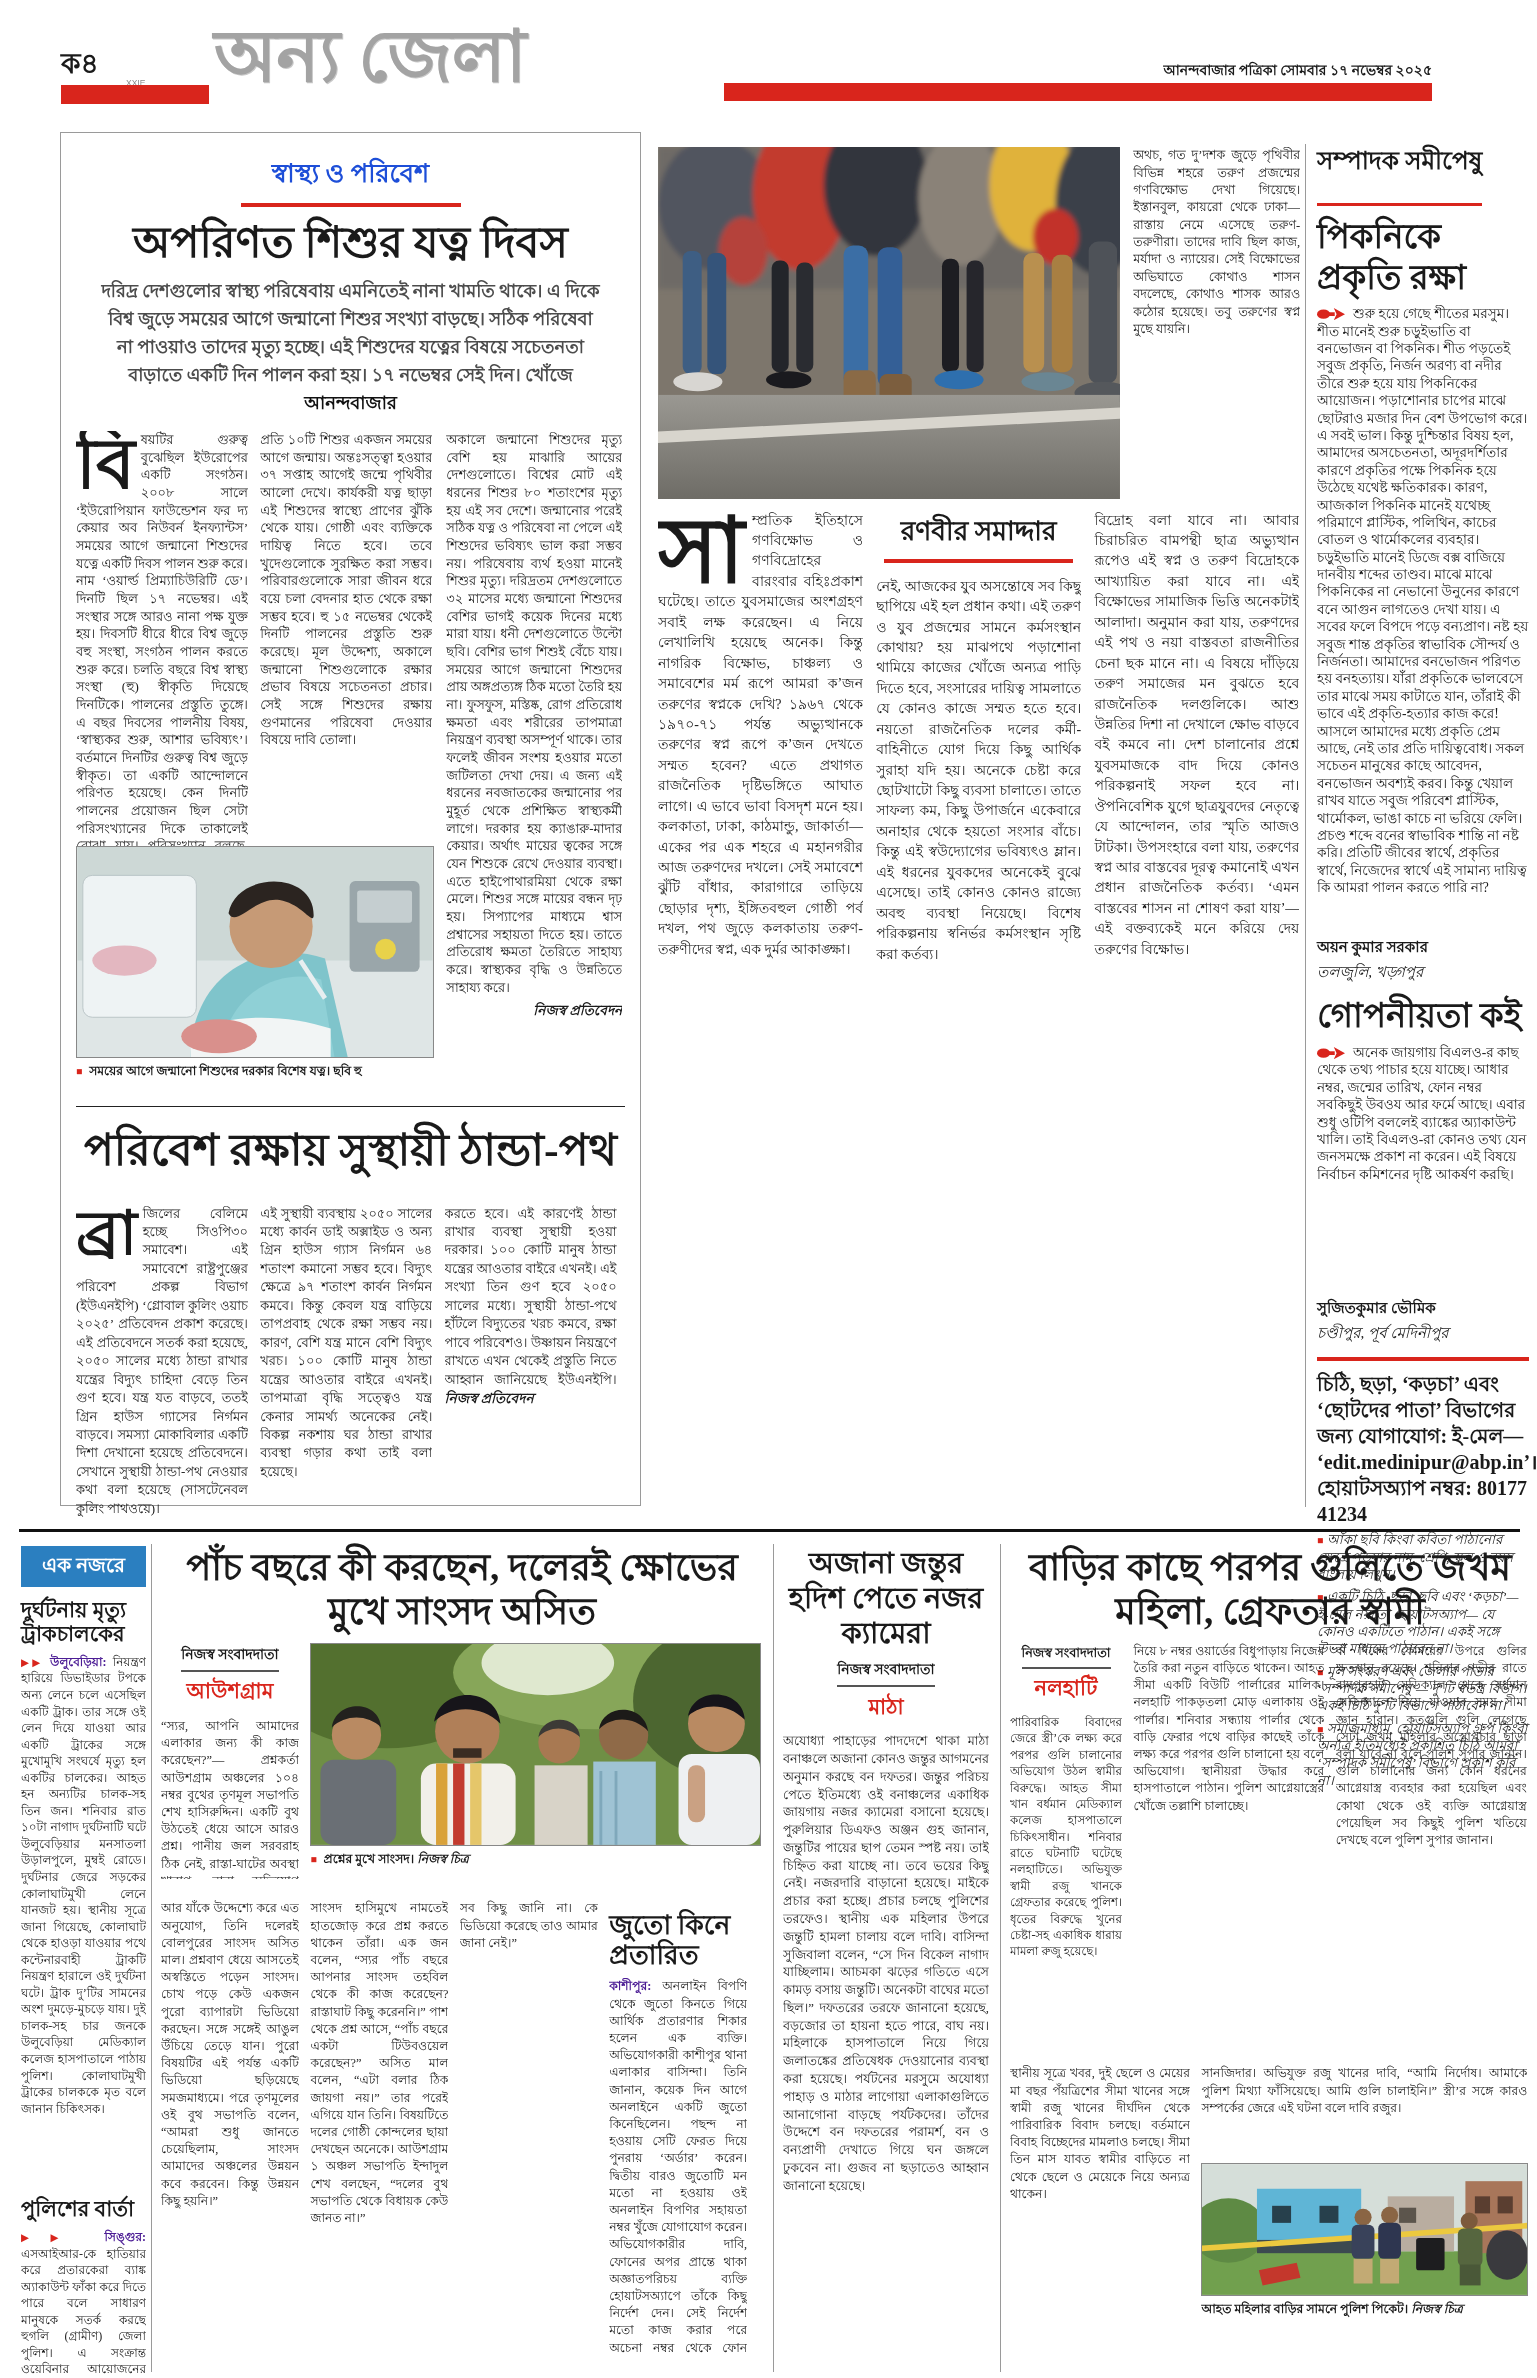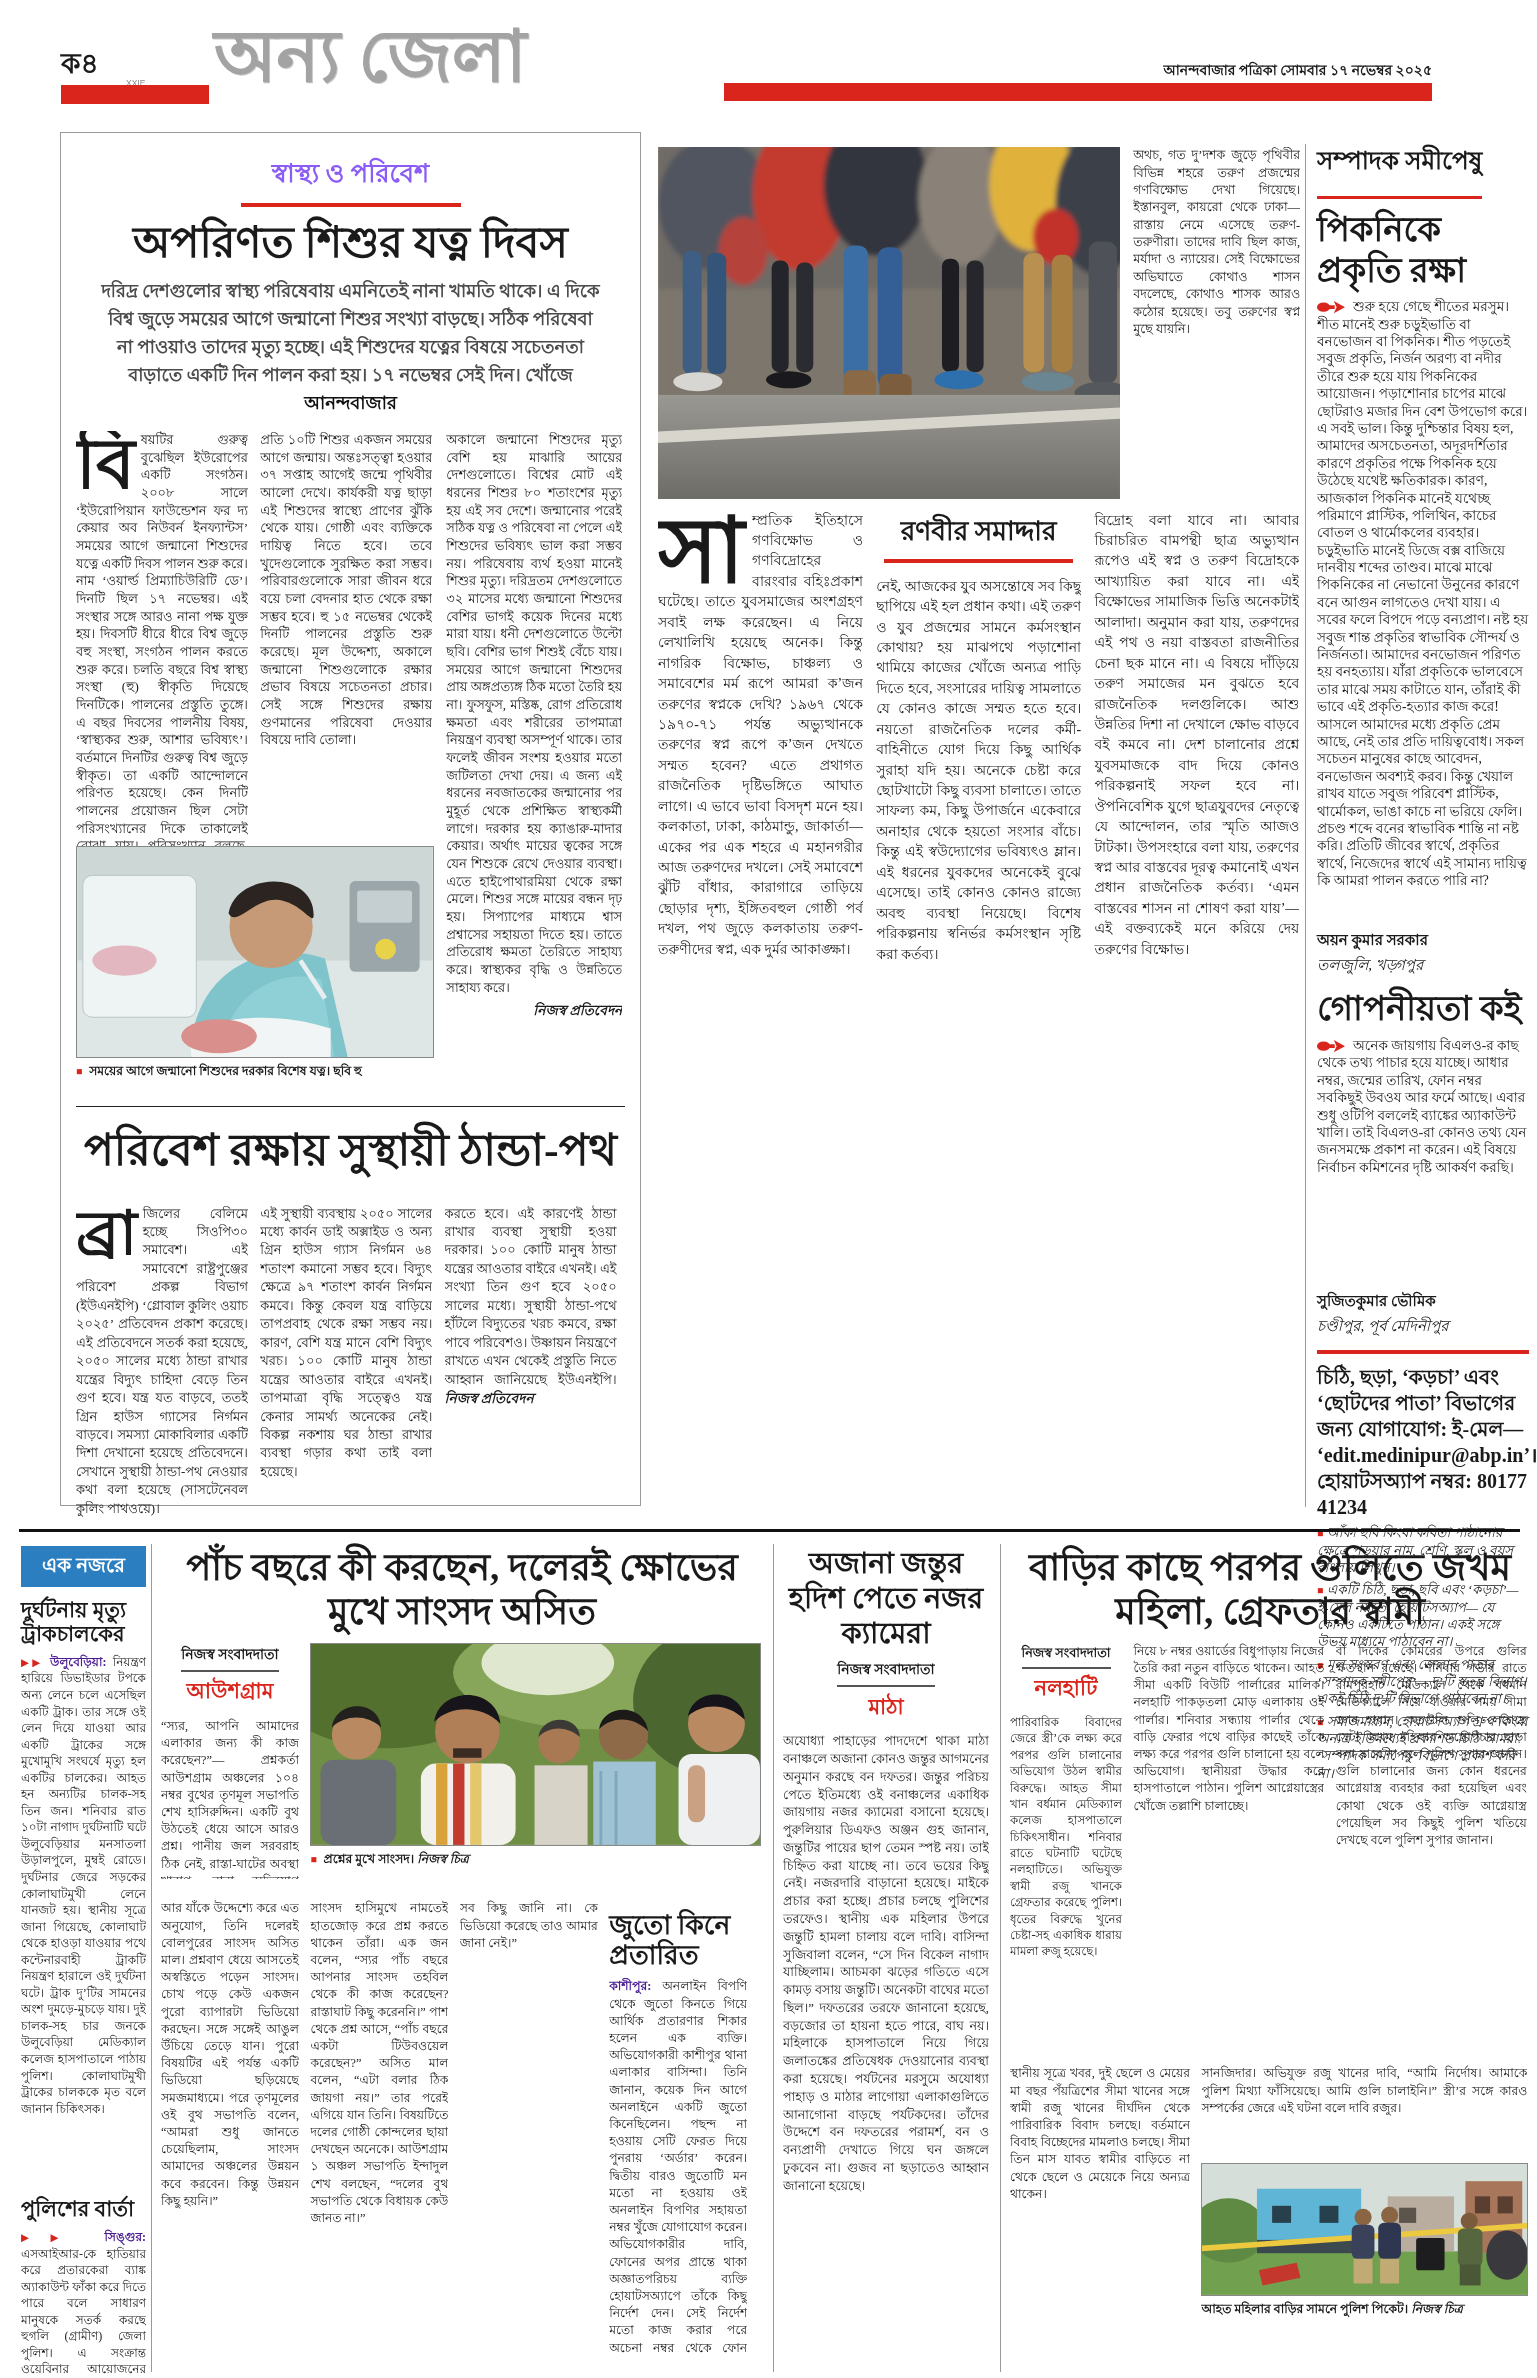--- a/index.html
+++ b/index.html
@@ -14,21 +14,21 @@
   
   .page-code{left:61px;top:42px;font-size:28px;font-weight:bold;}
   .edition-mark{left:126px;top:78px;font-size:8.5px;color:#8a8a8a;font-family:"Liberation Sans",sans-serif;}
   .bar-left{left:61px;top:85px;width:148px;height:19px;}
   .section-title{left:214px;top:21px;font-size:72px;font-weight:bold;color:#a3a3a3;line-height:1.0;
                  text-shadow:0.9px 0.9px 0 #c9c9c9;}
   .masthead-date{right:106px;top:59px;font-size:14px;font-weight:bold;}
   .bar-right{left:724px;top:83px;width:708px;height:18px;}
   
   .left-box{left:60px;top:132px;width:581px;height:1374px;border:1.9px solid #9a9a9a;padding:9.5px 15px;box-sizing:border-box;}
-  .h-kicker{font-size:25.6px;font-weight:bold;color:#8b5cf6;margin-top:11.4px;}
+  .h-kicker{font-size:25.6px;font-weight:bold;color:#1d4ed8;margin-top:11.4px;}
   .h-kickbar{width:220px;height:4.7px;margin:5.7px auto 11.4px auto;}
   .h-headline{font-size:43px;font-weight:bold;line-height:1.12;}
   .h-intro{font-size:18px;font-weight:bold;color:#4c4c4c;line-height:1.55;margin:11.4px 24.6px 13.2px 24.6px;}
   .a1-main{display:flex;gap:12.3px;margin-top:3.8px;height:662px;}
   .a1-left{width:358px;}
   .a1-cols{display:flex;gap:12.3px;height:415px;}
   .colA,.colB{width:172px;font-size:13px;line-height:1.36;}
   .a1-colC{width:176px;font-size:13px;line-height:1.36;display:flex;flex-direction:column;}
   .dropcap{float:left;font-size:70px;line-height:0.85;font-weight:bold;padding:3.8px 5.7px 0 0;}
   .dropcap.small{font-size:61px;}
@@ -47,21 +47,21 @@
   .c-row1{display:flex;gap:13.2px;margin-top:13.2px;}
   .c-side{width:167px;font-size:12.6px;line-height:1.38;}
   .c-row2{display:flex;gap:13.2px;margin-top:11.4px;height:871px;}
   .c-col{width:205px;font-size:14px;line-height:1.46;}
   .c-author{font-size:26.5px;font-weight:bold;margin-top:1.9px;}
   .c-authorbar{width:189px;height:4.7px;margin:7.6px auto 13.2px auto;}
   .c-drop{float:left;font-size:91px;line-height:0.8;font-weight:bold;padding:5.7px 7.6px 0 0;}
   
   .letters{left:1317px;top:142px;width:212px;}
   .letters-vr{left:1305px;top:144px;width:0.9px;height:1363px;background:#9a9a9a;}
-  .l-header{font-size:24.6px;font-weight:bold;border-bottom:3.8px solid #d9251c;padding-bottom:14px;display:inline-block;}
+  .l-header{font-size:24.6px;font-weight:bold;border-bottom:3.8px solid #d9251c;padding-bottom:21px;display:inline-block;}
   .l-head{font-size:34px;font-weight:bold;line-height:1.18;margin:11.4px 0 7.6px 0;}
   .l-body{font-size:13.6px;line-height:1.28;overflow:hidden;}
   .pen-icon{display:inline-block;vertical-align:-1.9px;margin-right:4.7px;}
   .l-signame{font-size:15px;font-weight:bold;margin-top:3.8px;}
   .l-sigplace{font-size:15px;font-style:italic;margin-bottom:5.7px;}
   .l-rule{height:3.8px;background:#d9251c;margin:11.4px 0 9.5px 0;}
   .l-contact{font-size:20px;font-weight:bold;line-height:1.3;}
   .l-note{font-size:13.4px;font-style:italic;line-height:1.3;margin-top:4.7px;}
   .l-note .sq{color:#d9251c;font-style:normal;margin-right:3.8px;font-size:10.4px;}
   

